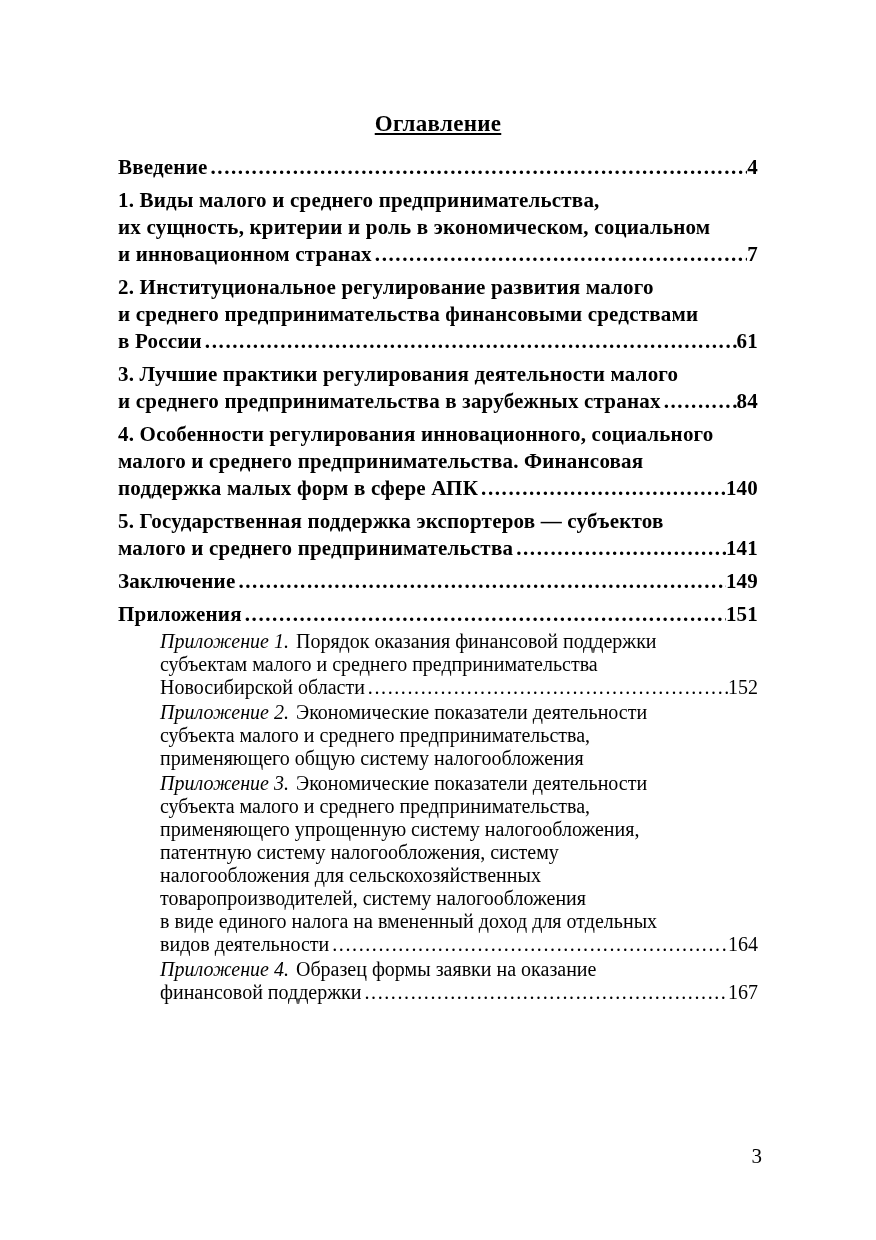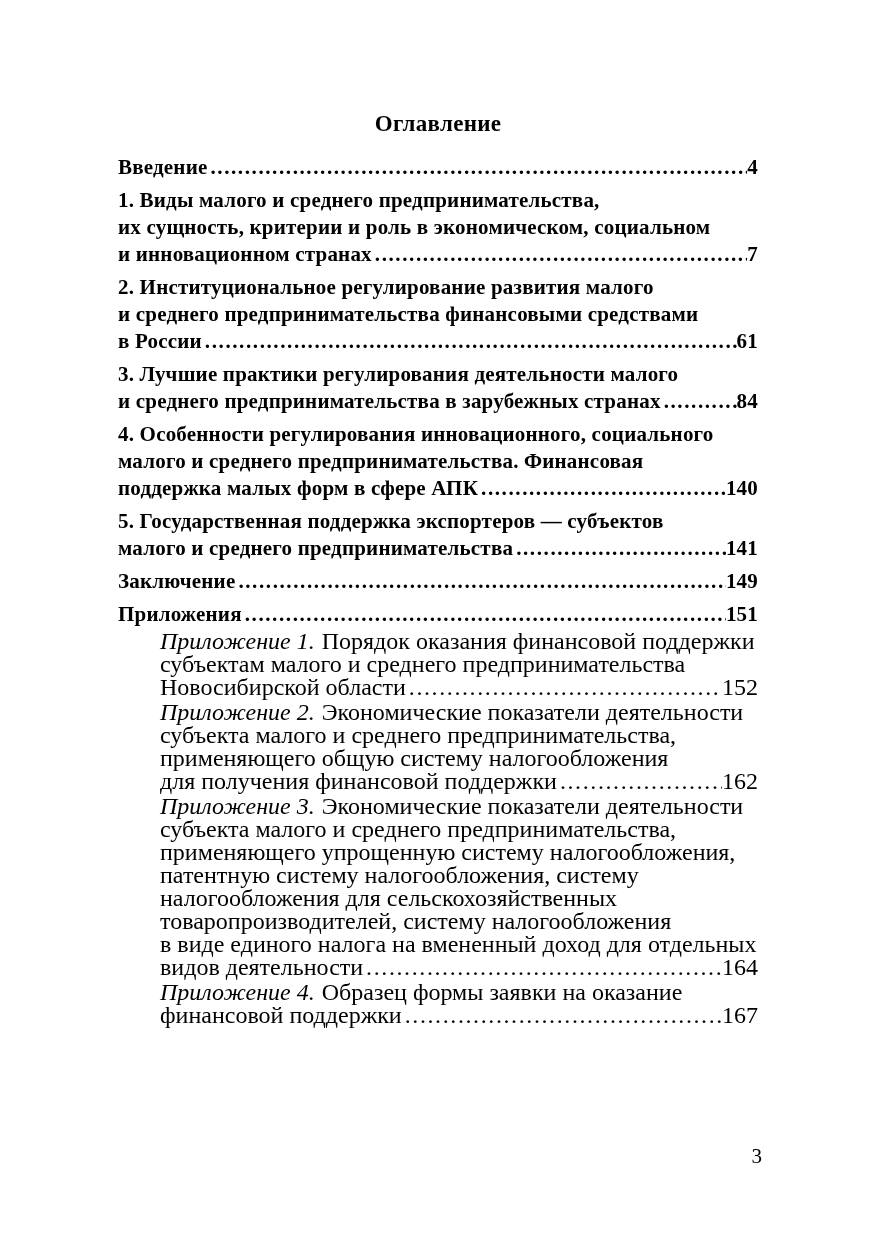--- a/index.html
+++ b/index.html
@@ -14,31 +14,32 @@
     padding: 110px 118px 0 118px;
     overflow: hidden;
   }
   .toc-title {
     text-align: center;
     font-size: 23px;
     font-weight: bold;
     line-height: 28px;
     margin-bottom: 16px;
     letter-spacing: 0.3px;
+    text-decoration: underline;
   }
   .entry { font-size: 21px; }
   .entry.chapter {
     font-weight: bold;
     line-height: 27px;
     margin-top: 6px;
     letter-spacing: 0.2px;
   }
   .entry.appendix {
     font-weight: normal;
-    font-size: 24px;
+    font-size: 20px;
     line-height: 23px;
     padding-left: 42px;
     margin-top: 2px;
   }
   .entry.appendix .prefix { font-style: italic; padding-right: 7px; }
   .line.last { display: flex; align-items: flex-start; }
   .line .txt { white-space: nowrap; }
   .dots {
     flex: 1 1 auto;
     overflow: hidden;
@@ -134,25 +135,20 @@
         <div class="line last">
           <span class="txt">Новосибирской области</span>
           <span class="dots"></span>
           <span class="pg">152</span>
         </div>
       </div>
       <div class="entry appendix">
         <div class="line"><span class="txt"><em class="prefix">Приложение 2.</em><span>Экономические показатели деятельности</span></span></div>
         <div class="line"><span class="txt">субъекта малого и среднего предпринимательства,</span></div>
         <div class="line"><span class="txt">применяющего общую систему налогообложения</span></div>
-        <div class="line last">
-          <span class="txt">для получения финансовой поддержки</span>
-          <span class="dots"></span>
-          <span class="pg">162</span>
-        </div>
       </div>
       <div class="entry appendix">
         <div class="line"><span class="txt"><em class="prefix">Приложение 3.</em><span>Экономические показатели деятельности</span></span></div>
         <div class="line"><span class="txt">субъекта малого и среднего предпринимательства,</span></div>
         <div class="line"><span class="txt">применяющего упрощенную систему налогообложения,</span></div>
         <div class="line"><span class="txt">патентную систему налогообложения, систему</span></div>
         <div class="line"><span class="txt">налогообложения для сельскохозяйственных</span></div>
         <div class="line"><span class="txt">товаропроизводителей, систему налогообложения</span></div>
         <div class="line"><span class="txt">в виде единого налога на вмененный доход для отдельных</span></div>
         <div class="line last">

